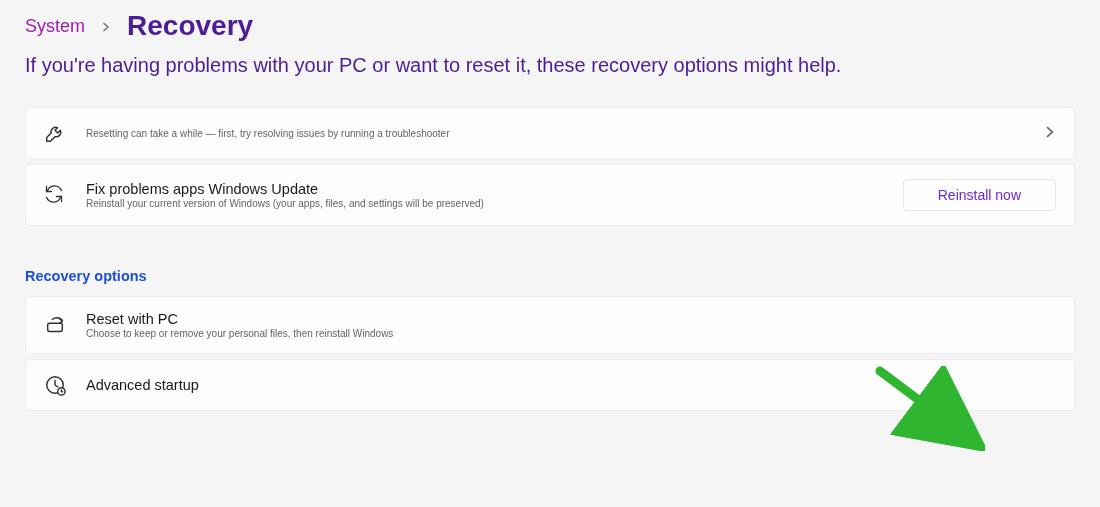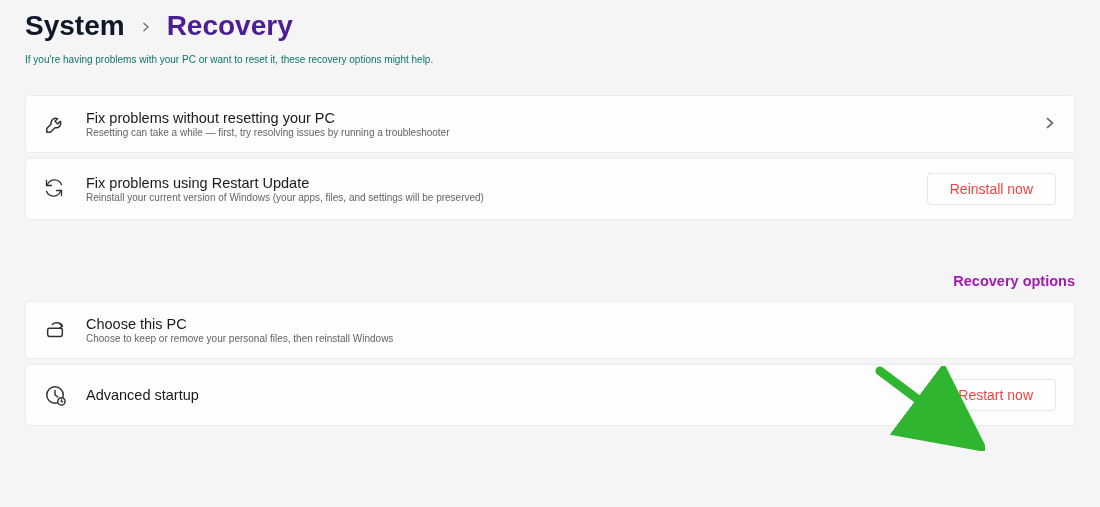--- a/index.html
+++ b/index.html
@@ -17,36 +17,36 @@
       position: relative;
     }
     .breadcrumb {
       display: flex;
       align-items: center;
       gap: 16px;
       padding-top: 10px;
       padding-bottom: 12px;
     }
     .breadcrumb-parent {
-      font-size: 28px;
-      font-weight: 700;
-      color: #0f172a;
+      font-size: 18px;
+      font-weight: 400;
+      color: #a21caf;
     }
     .breadcrumb-sep {
       color: #707070;
       font-size: 15px;
     }
     .breadcrumb-current {
       font-size: 28px;
       font-weight: 600;
       color: #4c1d95;
     }
     .subtitle {
-      font-size: 10px;
-      color: #0f766e;
+      font-size: 20px;
+      color: #4c1d95;
       padding-bottom: 30px;
     }
     .card {
       background: #fdfdfd;
       border: 1px solid #ececec;
       border-radius: 4px;
       padding: 14px 18px;
       margin-bottom: 5px;
       display: flex;
       align-items: center;
@@ -72,34 +72,33 @@
       margin-top: 1px;
     }
     .chevron {
       color: #6a6a6a;
       flex-shrink: 0;
     }
     .btn {
       background: #fefefe;
       border: 1px solid #e6e6e6;
       border-radius: 4px;
-      padding: 7px 22px;
+      padding: 7px 34px;
       font-size: 14px;
-      color: #ef4444;
+      color: #6d28d9;
       cursor: pointer;
       font-family: inherit;
       flex-shrink: 0;
     }
     .section-title {
       font-size: 14.5px;
       font-weight: 600;
-      color: #a21caf;
-      margin-top: 53px;
+      color: #1d4ed8;
+      margin-top: 42px;
       margin-bottom: 12px;
-      text-align: right;
     }
     .arrow-overlay {
       position: absolute;
       pointer-events: none;
     }
   </style>
 </head>
 <body>
 
 <div class="breadcrumb">
@@ -114,75 +113,73 @@
 
 <div class="subtitle">If you're having problems with your PC or want to reset it, these recovery options might help.</div>
 
 <div class="card">
   <span class="card-icon">
     <svg viewBox="0 0 24 24" width="22" height="22" fill="none" stroke="currentColor" stroke-width="1.6" stroke-linecap="round" stroke-linejoin="round">
       <path d="M14.7 6.3a5 5 0 0 0-6.9 5.8L3 17v4h4l5-5a5 5 0 0 0 5.8-6.9L15 12l-3-3 2.7-2.7z"></path>
     </svg>
   </span>
   <div class="card-body">
-    <div class="card-title">Fix problems without resetting your PC</div>
     <div class="card-desc">Resetting can take a while — first, try resolving issues by running a troubleshooter</div>
   </div>
   <span class="chevron">
     <svg width="12" height="12" viewBox="0 0 10 10">
         <path d="M2.5 1 L7 5 L2.5 9" fill="none" stroke="currentColor" stroke-width="1.4"></path>
       </svg>
   </span>
 </div>
 
 <div class="card">
   <span class="card-icon">
     <svg viewBox="0 0 24 24" width="20" height="20" fill="none" stroke="currentColor" stroke-width="1.6" stroke-linecap="round" stroke-linejoin="round">
       <path d="M21 8A9 9 0 0 0 4.6 7.2L3 9"></path>
       <path d="M3 3v6h6"></path>
       <path d="M3 16a9 9 0 0 0 16.4.8L21 15"></path>
       <path d="M21 21v-6h-6"></path>
     </svg>
   </span>
   <div class="card-body">
-    <div class="card-title">Fix problems using Restart Update</div>
+    <div class="card-title">Fix problems apps Windows Update</div>
     <div class="card-desc">Reinstall your current version of Windows (your apps, files, and settings will be preserved)</div>
   </div>
   <button class="btn">Reinstall now</button>
 </div>
 
 <div class="section-title">Recovery options</div>
 
 <div class="card">
   <span class="card-icon">
     <svg viewBox="0 0 24 24" width="22" height="22" fill="none" stroke="currentColor" stroke-width="1.6" stroke-linecap="round" stroke-linejoin="round">
       <rect x="4" y="10" width="16" height="9" rx="2"></rect>
       <path d="M9 6 A 6 4 0 0 1 20 8"></path>
       <path d="M17 5 L20 8 L17 10"></path>
     </svg>
   </span>
   <div class="card-body">
-    <div class="card-title">Choose this PC</div>
+    <div class="card-title">Reset with PC</div>
     <div class="card-desc">Choose to keep or remove your personal files, then reinstall Windows</div>
   </div>
 </div>
 
 <div class="card">
   <span class="card-icon">
     <svg viewBox="0 0 24 24" width="22" height="22" fill="none" stroke="currentColor" stroke-width="1.6" stroke-linecap="round" stroke-linejoin="round">
       <circle cx="12" cy="12" r="9"></circle>
       <path d="M12 7v5l3 2"></path>
       <circle cx="19" cy="19" r="4" fill="#f5f5f5"></circle>
       <path d="M19 17.5v1.5l1 .6"></path>
     </svg>
   </span>
   <div class="card-body">
     <div class="card-title">Advanced startup</div>
   </div>
-  <button class="btn">Restart now</button>
 </div>
 
 <svg class="arrow-overlay" style="left:875px; top:366px;" width="110" height="85" viewBox="0 0 110 85">
   <defs>
     <marker id="ahead" markerWidth="10" markerHeight="10" refX="6" refY="5" orient="auto">
       <path d="M0,0 L10,5 L0,10 Z" fill="#2fb52f"></path>
     </marker>
   </defs>
   <path d="M5,5 L85,65" stroke="#2fb52f" stroke-width="9" marker-end="url(#ahead)" stroke-linecap="round"></path>
 </svg>

